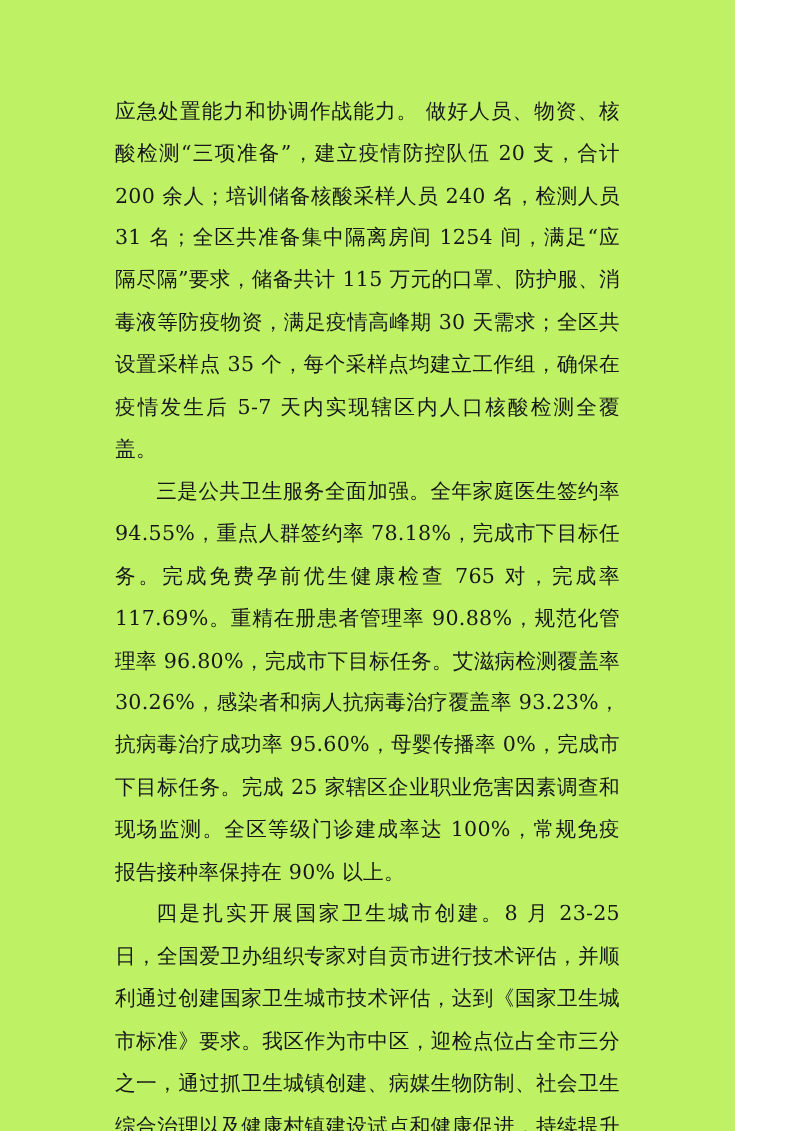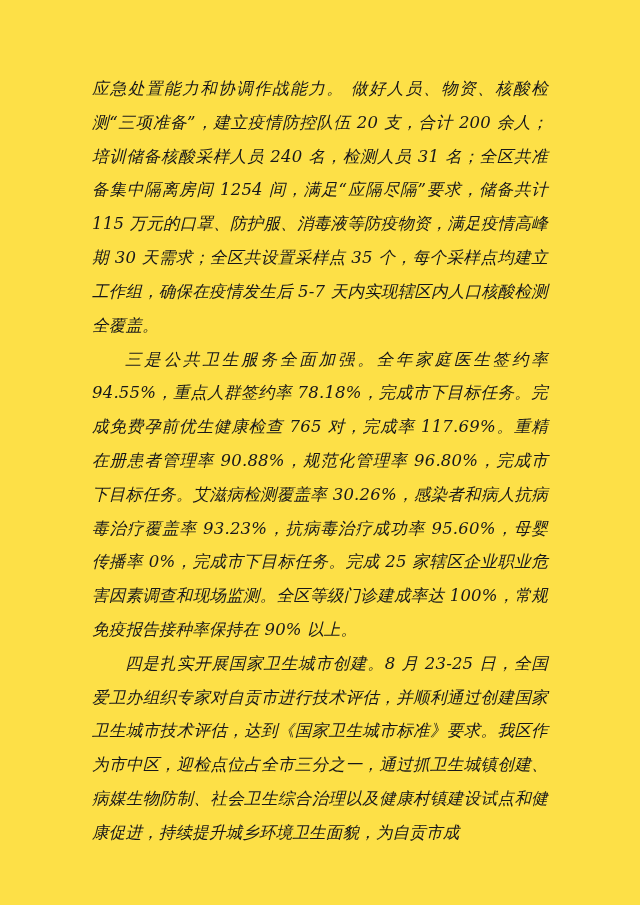--- a/index.html
+++ b/index.html
@@ -8,27 +8,26 @@
     background: #ffffff;
   }
   body {
     width: 640px;
     height: 905px;
     font-family: "DejaVu Serif", serif;
     color: #1a1a1a;
   }
   .page {
     position: relative;
-    width: 640px;
+    width: 588px;
     height: 905px;
-    background: #fde047;
+    background: #bef264;
     box-sizing: border-box;
     padding: 72px 92px 40px 92px;
     overflow: hidden;
-    font-style: italic;
   }
   .doc-body {
     font-size: 16.5px;
     line-height: 2.05;
     text-align: justify;
     text-justify: inter-ideograph;
     letter-spacing: 0.2px;
     color: #17171a;
   }
   .para {

